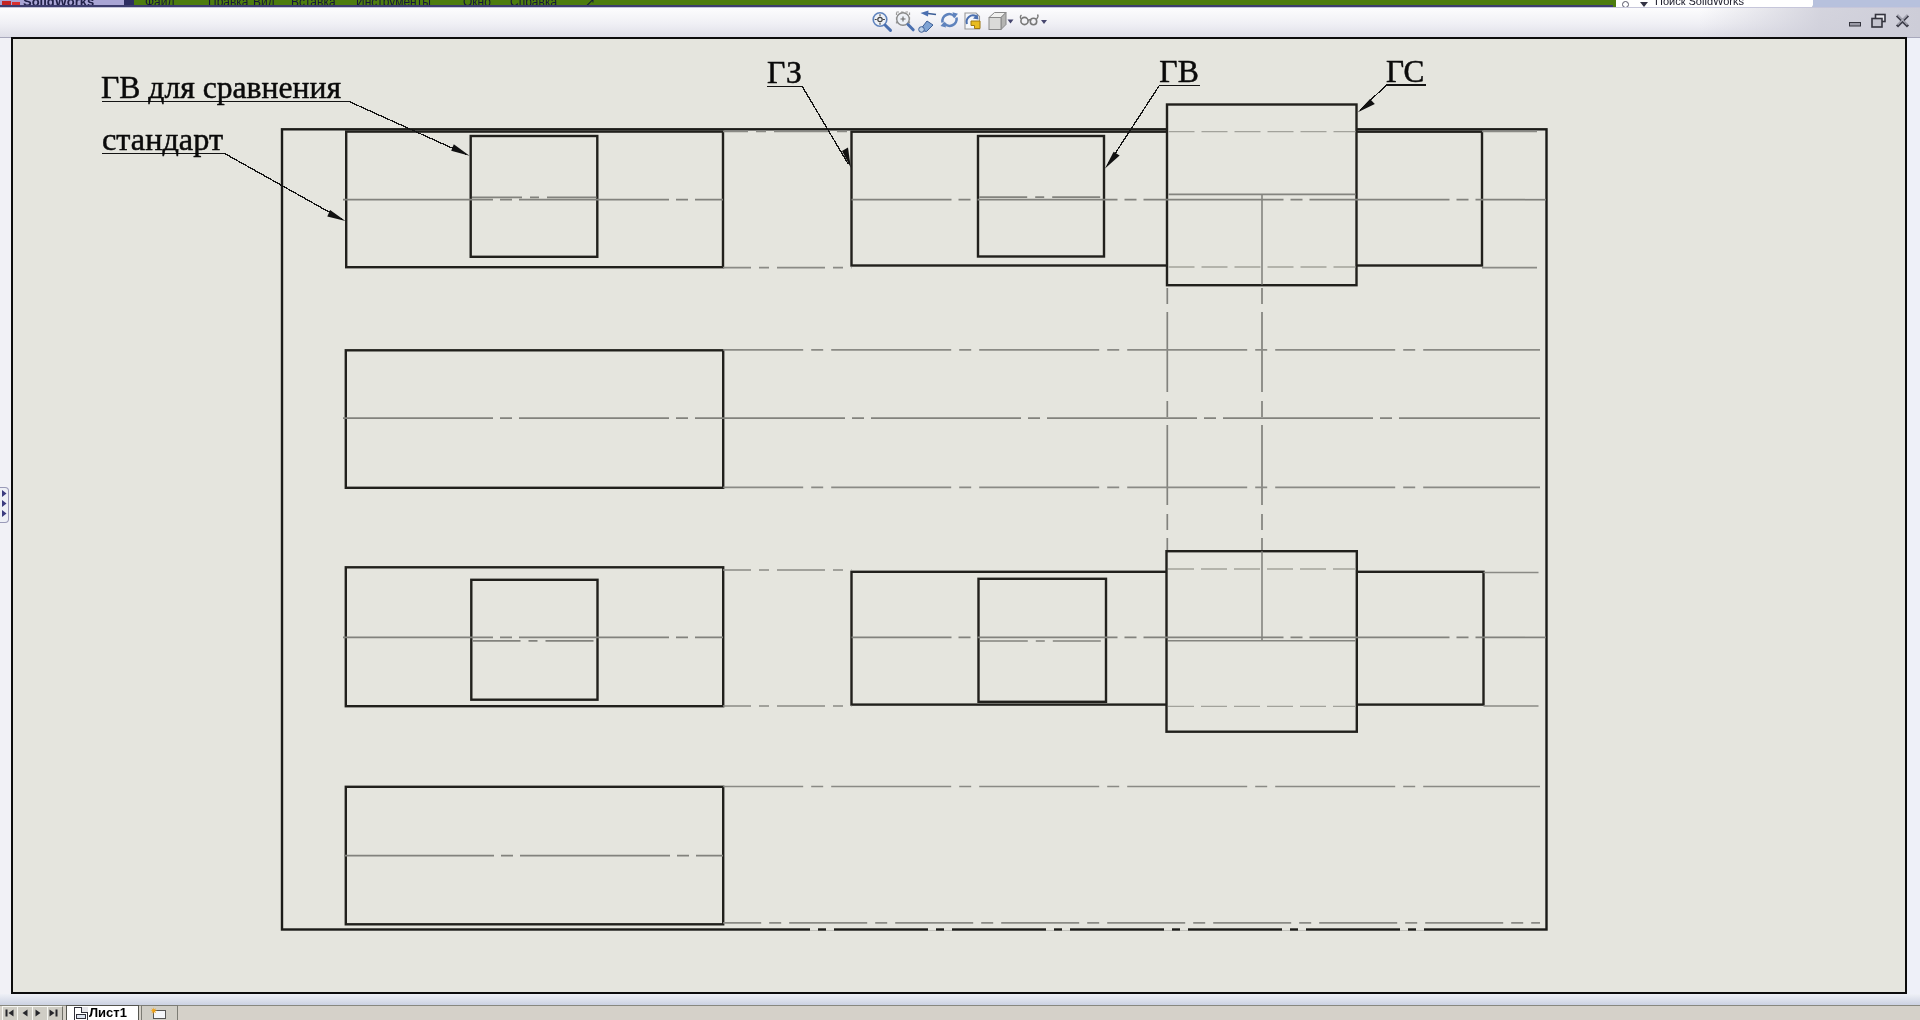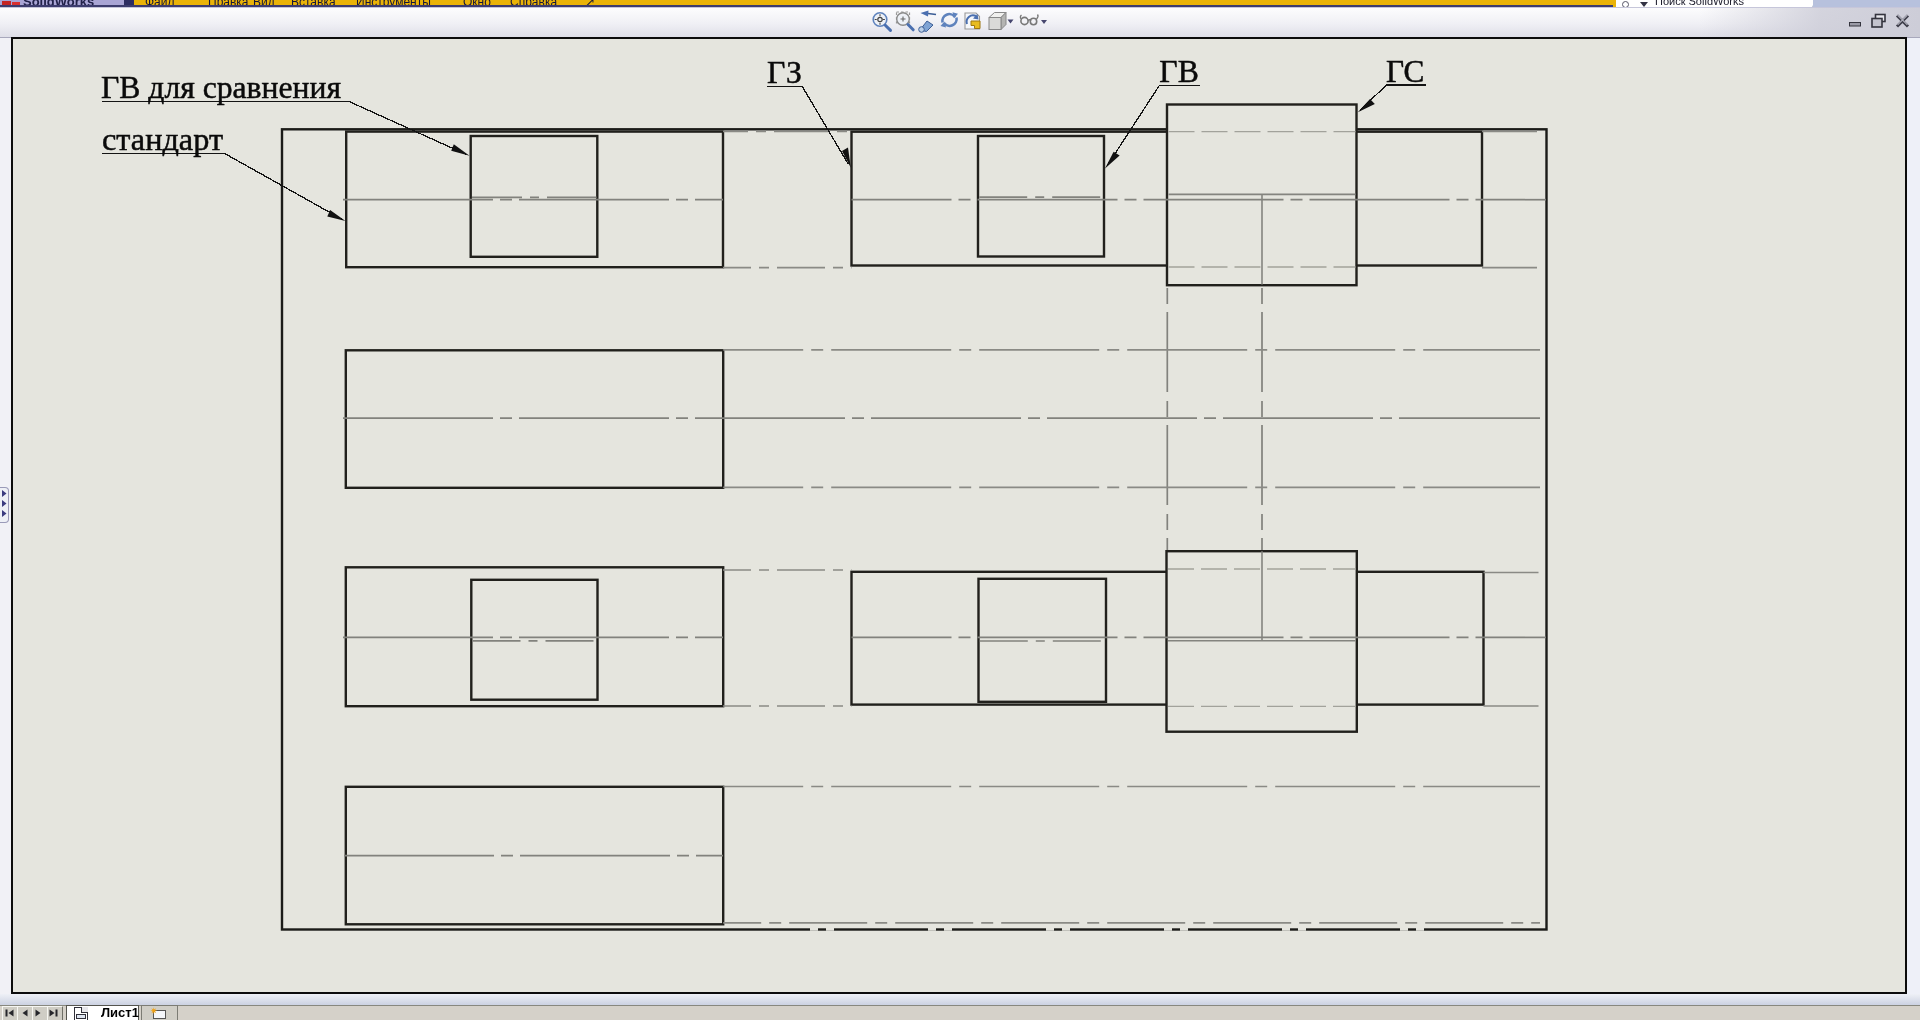--- a/index.html
+++ b/index.html
@@ -1,18 +1,18 @@
 <!DOCTYPE html>
 <html><head><meta charset="utf-8"><style>
 html,body{margin:0;padding:0;width:1920px;height:1020px;overflow:hidden;background:#e5e5de;font-family:"Liberation Sans",sans-serif;}
 .abs{position:absolute;}
 </style></head>
 <body>
 
-<div class="abs" style="left:0;top:0;width:1920px;height:7px;background:#eab308;overflow:hidden;">
+<div class="abs" style="left:0;top:0;width:1920px;height:7px;background:#4d7c0f;overflow:hidden;">
   <div class="abs" style="left:0;top:0;width:124px;height:7px;background:#a9a5d5;"></div>
   <div class="abs" style="left:2px;top:1px;width:9px;height:6px;background:#c42424;"></div>
   <div class="abs" style="left:12px;top:2px;width:8px;height:5px;background:#d83030;"></div>
   <div class="abs" style="left:23px;top:-6px;font:bold 13px 'Liberation Sans';color:#22224a;">SolidWorks</div>
   <div class="abs" style="left:124px;top:0;width:10px;height:7px;background:#2e2e62;"></div>
   <div class="abs" style="left:145px;top:-5px;font:12px 'Liberation Sans';color:#16163a;">Файл</div>
   <div class="abs" style="left:208px;top:-5px;font:12px 'Liberation Sans';color:#16163a;">Правка</div>
   <div class="abs" style="left:253px;top:-5px;font:12px 'Liberation Sans';color:#16163a;">Вид</div>
   <div class="abs" style="left:291px;top:-5px;font:12px 'Liberation Sans';color:#16163a;">Вставка</div>
   <div class="abs" style="left:356px;top:-5px;font:12px 'Liberation Sans';color:#16163a;">Инструменты</div>
@@ -48,21 +48,21 @@
 
   <div class="abs" style="left:2px;top:1006px;width:14px;height:14px;background:#cfcdc5;border-top:1px solid #f6f6f2;border-left:1px solid #f6f6f2;border-right:1px solid #6f6f67;border-bottom:1px solid #6f6f67;"></div>
   <div class="abs" style="left:17px;top:1006px;width:14px;height:14px;background:#cfcdc5;border-top:1px solid #f6f6f2;border-left:1px solid #f6f6f2;border-right:1px solid #6f6f67;border-bottom:1px solid #6f6f67;"></div>
   <div class="abs" style="left:32px;top:1006px;width:14px;height:14px;background:#cfcdc5;border-top:1px solid #f6f6f2;border-left:1px solid #f6f6f2;border-right:1px solid #6f6f67;border-bottom:1px solid #6f6f67;"></div>
   <div class="abs" style="left:47px;top:1006px;width:14px;height:14px;background:#cfcdc5;border-top:1px solid #f6f6f2;border-left:1px solid #f6f6f2;border-right:1px solid #6f6f67;border-bottom:1px solid #6f6f67;"></div>
 
   <div class="abs" style="left:66px;top:1005px;width:71px;height:15px;background:#ffffff;border-left:1px solid #55554f;border-top:1px solid #55554f;border-right:1px solid #55554f;"></div>
   <div class="abs" style="left:74px;top:1006.5px;width:12px;height:12.5px;background:#ffffff;border:1.2px solid #30303a;"></div>
   <div class="abs" style="left:81px;top:1006.5px;width:6px;height:5px;background:#e6e6ea;border-left:1.2px solid #30303a;border-bottom:1.2px solid #30303a;"></div>
   <div class="abs" style="left:75.5px;top:1013.5px;width:8px;height:3.5px;background:#dde4f0;border:1px solid #30303a;"></div>
-  <div class="abs" style="left:89px;top:1005px;font:bold 13px 'Liberation Sans';color:#000;padding-left:12px;">Лист1</div>
+  <div class="abs" style="left:89px;top:1005px;font:bold 13px 'Liberation Sans';color:#000;">Лист1</div>
 
   <div class="abs" style="left:141px;top:1005px;width:35px;height:15px;background:#d0cec6;border-left:1px solid #7c7c74;border-top:1px solid #7c7c74;border-right:1px solid #7c7c74;"></div>
   <div class="abs" style="left:153px;top:1010px;width:11px;height:7px;background:#f4f6fa;border:1px solid #555;"></div>
   <div class="abs" style="left:150px;top:1006px;font:9px 'Liberation Sans';color:#f0a010;">✷</div>
 </div>
 
 <svg class="abs" style="left:0;top:0;" width="1920" height="1020">
 <g id="drawing" fill="none">
 
 <rect x="282" y="129.3" width="1264.5" height="800.2" stroke="#1b1b18" stroke-width="2.4"></rect>

